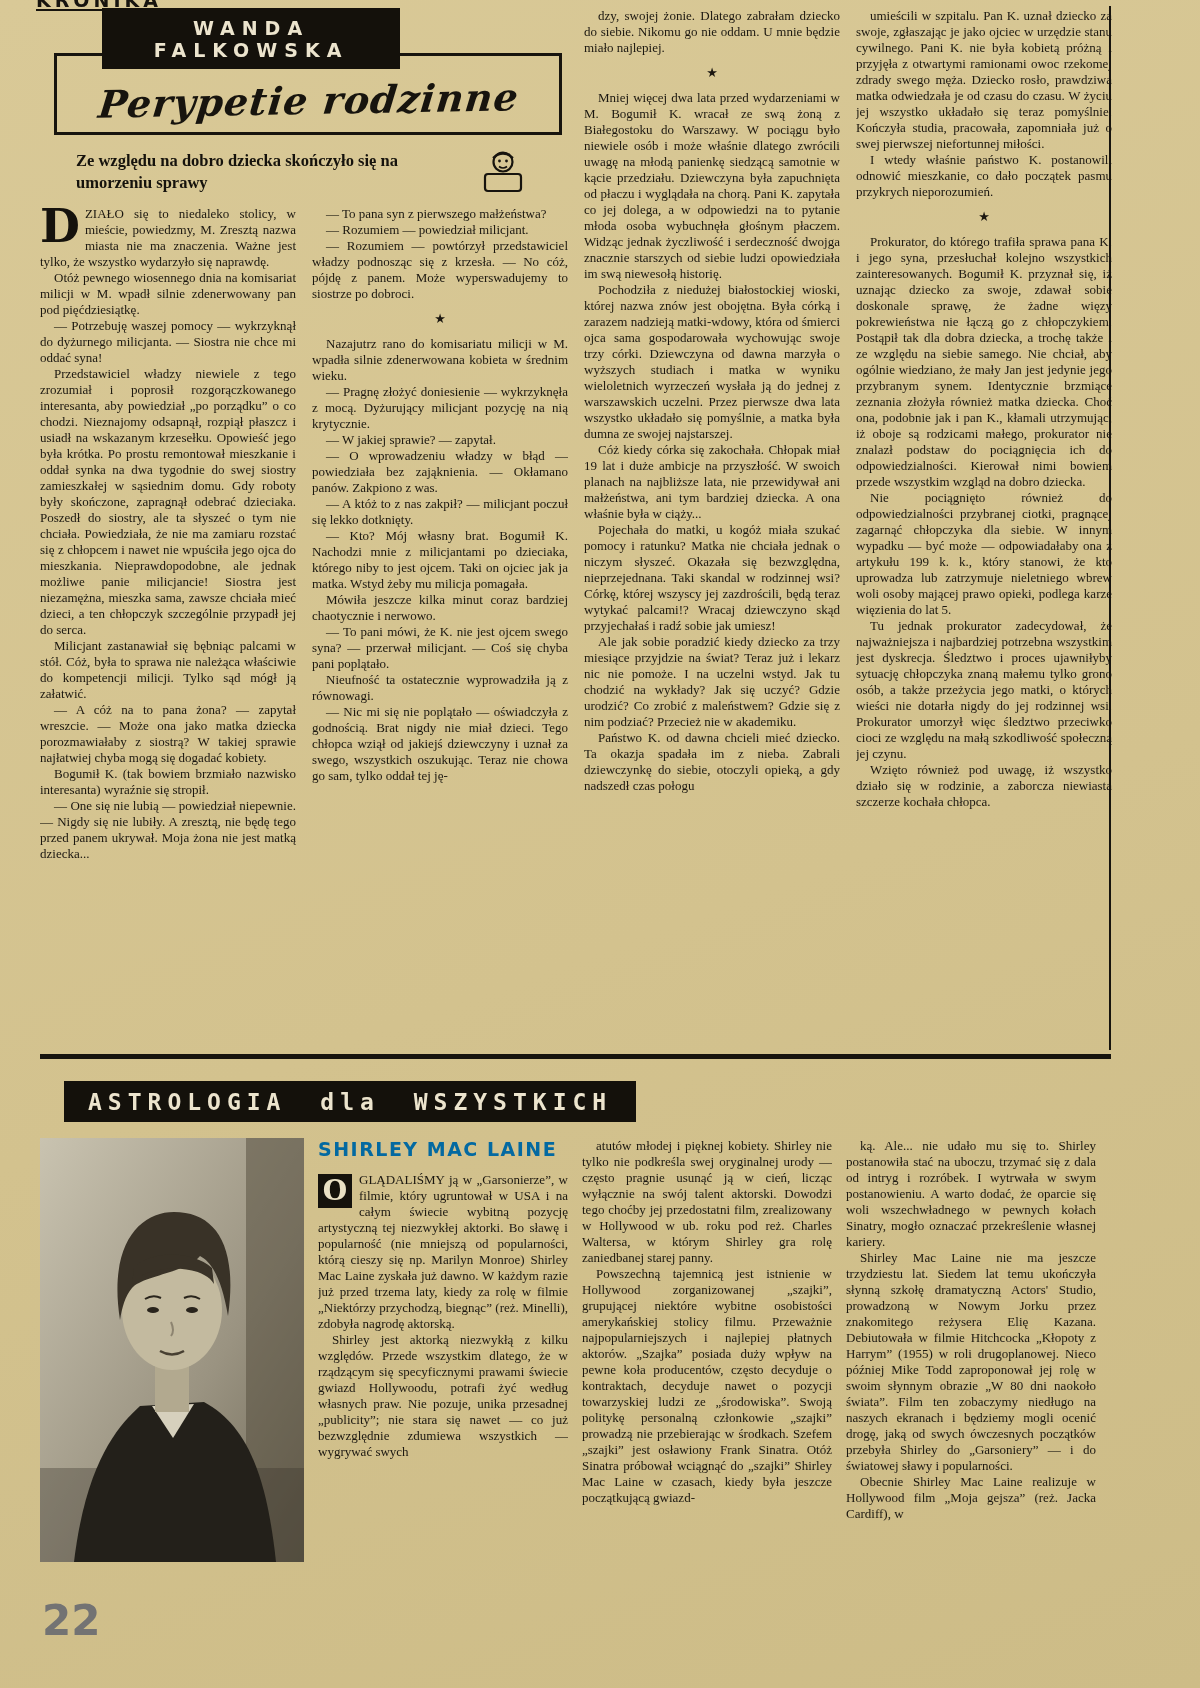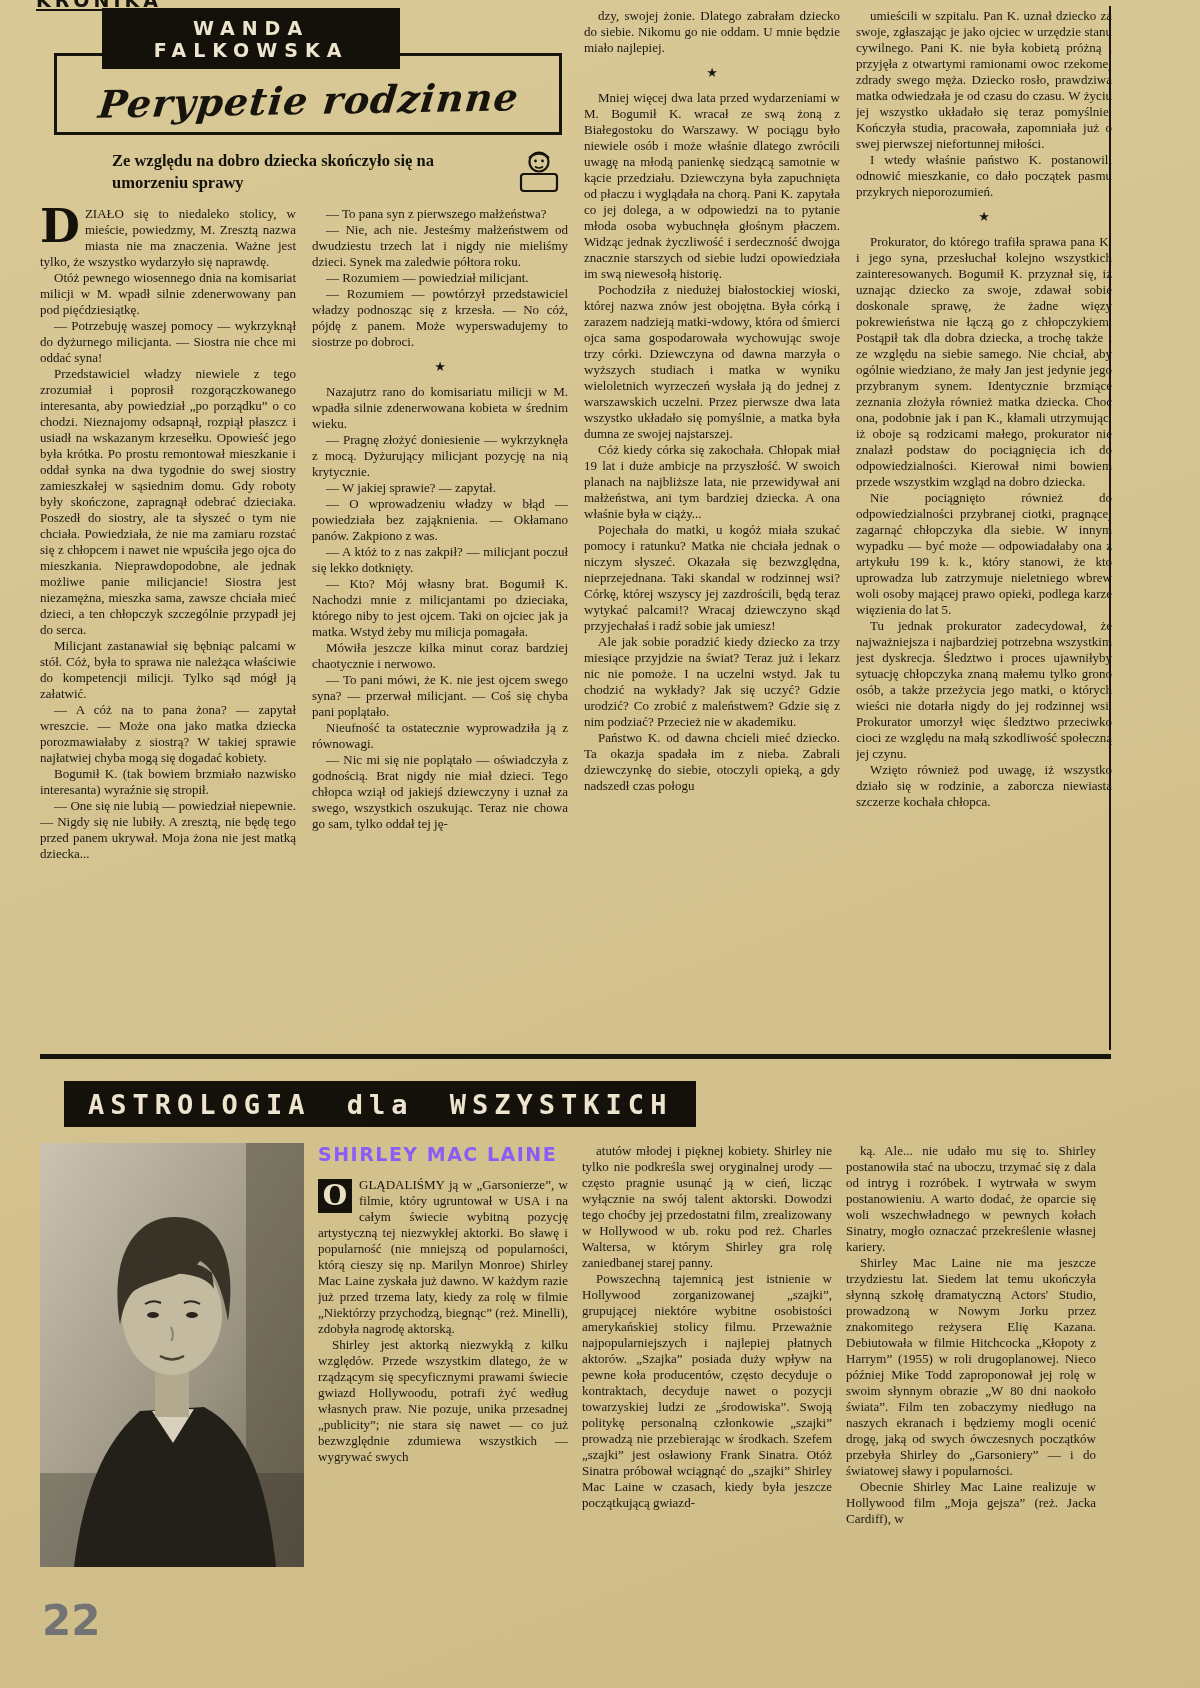--- a/index.html
+++ b/index.html
@@ -38,21 +38,21 @@
   }
   .title-frame {
     position:relative; z-index:1; margin:-16px 6px 0 14px;
     border:3px solid #17140e; padding:22px 10px 8px 42px; height:82px;
   }
   .script-title {
     display:inline-block; font-family:"DejaVu Serif", serif;
     font-style:italic; font-weight:bold; font-size:38px; letter-spacing:1px;
     transform:skewX(-7deg) rotate(-1deg); color:#17140e;
   }
-  .lead-row { display:flex; align-items:center; gap:28px; margin:14px 0 0 72px; width:470px; }
+  .lead-row { display:flex; align-items:center; gap:28px; margin:14px 0 0 36px; width:470px; }
   .lead { font-weight:bold; font-size:16.5px; line-height:1.35; width:372px; color:#15120c; }
   .lead-icon { flex:none; }
 
   .cols-2 { display:flex; gap:16px; }
   .col { width:256px; flex:none; overflow:hidden; }
   .col-narrow { width:250px; }
   .col-tall { height:1038px; }
 
   .para { font-size:13px; line-height:16px; text-align:justify; text-indent:14px; color:#1b1710; }
   .first-para { text-indent:0; }
@@ -65,28 +65,28 @@
     background:#15120c; color:#e9e0c4; font-family:"DejaVu Serif", serif;
     font-weight:bold; font-size:28px; line-height:34px; text-align:center;
   }
   .star-sep { text-align:center; text-indent:0; font-size:13px; margin:9px 0; color:#1b1710; }
 
   .divider { width:1071px; height:5px; background:#17140e; margin-top:8px; }
 
   
   .banner2 {
     display:inline-block; margin:22px 6px 0 24px; background:#14110b; color:#ece4cd;
-    font-family:"DejaVu Sans Mono", monospace; font-weight:bold; font-size:27px;
+    font-family:"DejaVu Sans Mono", monospace; font-weight:bold; font-size:23px;
     letter-spacing:6px; word-spacing:14px; padding:8px 24px 7px;
   }
   .bottom-grid { display:flex; gap:14px; margin-top:16px; height:478px; overflow:hidden; }
   .photo-wrap { width:264px; height:424px; flex:none; background:#8a8272; }
   .art2-heading {
     font-family:"DejaVu Sans", sans-serif; font-weight:bold; font-size:19px;
-    letter-spacing:1.5px; margin:0 0 12px; color:#8b5cf6;
+    letter-spacing:1.5px; margin:0 0 12px; color:#0369a1;
   }
 
   .pagenum {
     position:absolute; left:42px; top:1596px;
     font-family:"DejaVu Sans", sans-serif; font-weight:bold; font-size:42px; color:#737373;
   }
 </style>
 </head>
 <body>
 
@@ -132,21 +132,20 @@
               <p class="para">Przedstawiciel władzy niewiele z tego zrozumiał i poprosił rozgorączkowanego interesanta, aby powiedział „po porządku” o co chodzi. Nieznajomy odsapnął, rozpiął płaszcz i usiadł na wskazanym krzesełku. Opowieść jego była krótka. Po prostu remontował mieszkanie i oddał synka na dwa tygodnie do swej siostry zamieszkałej w sąsiednim domu. Gdy roboty były skończone, zapragnął odebrać dzieciaka. Poszedł do siostry, ale ta słyszeć o tym nie chciała. Powiedziała, że nie ma zamiaru rozstać się z chłopcem i nawet nie wpuściła jego ojca do mieszkania. Nieprawdopodobne, ale jednak możliwe panie milicjancie! Siostra jest niezamężna, mieszka sama, zawsze chciała mieć dzieci, a ten chłopczyk szczególnie przypadł jej do serca.</p>
               <p class="para">Milicjant zastanawiał się bębniąc palcami w stół. Cóż, była to sprawa nie należąca właściwie do kompetencji milicji. Tylko sąd mógł ją załatwić.</p>
               <p class="para">— A cóż na to pana żona? — zapytał wreszcie. — Może ona jako matka dziecka porozmawiałaby z siostrą? W takiej sprawie najłatwiej chyba mogą się dogadać kobiety.</p>
               <p class="para">Bogumił K. (tak bowiem brzmiało nazwisko interesanta) wyraźnie się stropił.</p>
               <p class="para">— One się nie lubią — powiedział niepewnie. — Nigdy się nie lubiły. A zresztą, nie będę tego przed panem ukrywał. Moja żona nie jest matką dziecka...</p>
             </div>
         </div>
         <div class="col">
           <div>
               <p class="para">— To pana syn z pierwszego małżeństwa?</p>
-              <p class="para">— Nie, ach nie. Jesteśmy małżeństwem od dwudziestu trzech lat i nigdy nie mieliśmy dzieci. Synek ma zaledwie półtora roku.</p>
               <p class="para">— Rozumiem — powiedział milicjant.</p>
               <p class="para">— Rozumiem — powtórzył przedstawiciel władzy podnosząc się z krzesła. — No cóż, pójdę z panem. Może wyperswadujemy to siostrze po dobroci.</p>
               <p class="star-sep">★</p>
               <p class="para">Nazajutrz rano do komisariatu milicji w M. wpadła silnie zdenerwowana kobieta w średnim wieku.</p>
               <p class="para">— Pragnę złożyć doniesienie — wykrzyknęła z mocą. Dyżurujący milicjant pozycję na nią krytycznie.</p>
               <p class="para">— W jakiej sprawie? — zapytał.</p>
               <p class="para">— O wprowadzeniu władzy w błąd — powiedziała bez zająknienia. — Okłamano panów. Zakpiono z was.</p>
               <p class="para">— A któż to z nas zakpił? — milicjant poczuł się lekko dotknięty.</p>
               <p class="para">— Kto? Mój własny brat. Bogumił K. Nachodzi mnie z milicjantami po dzieciaka, którego niby to jest ojcem. Taki on ojciec jak ja matka. Wstyd żeby mu milicja pomagała.</p>
               <p class="para">Mówiła jeszcze kilka minut coraz bardziej chaotycznie i nerwowo.</p>

